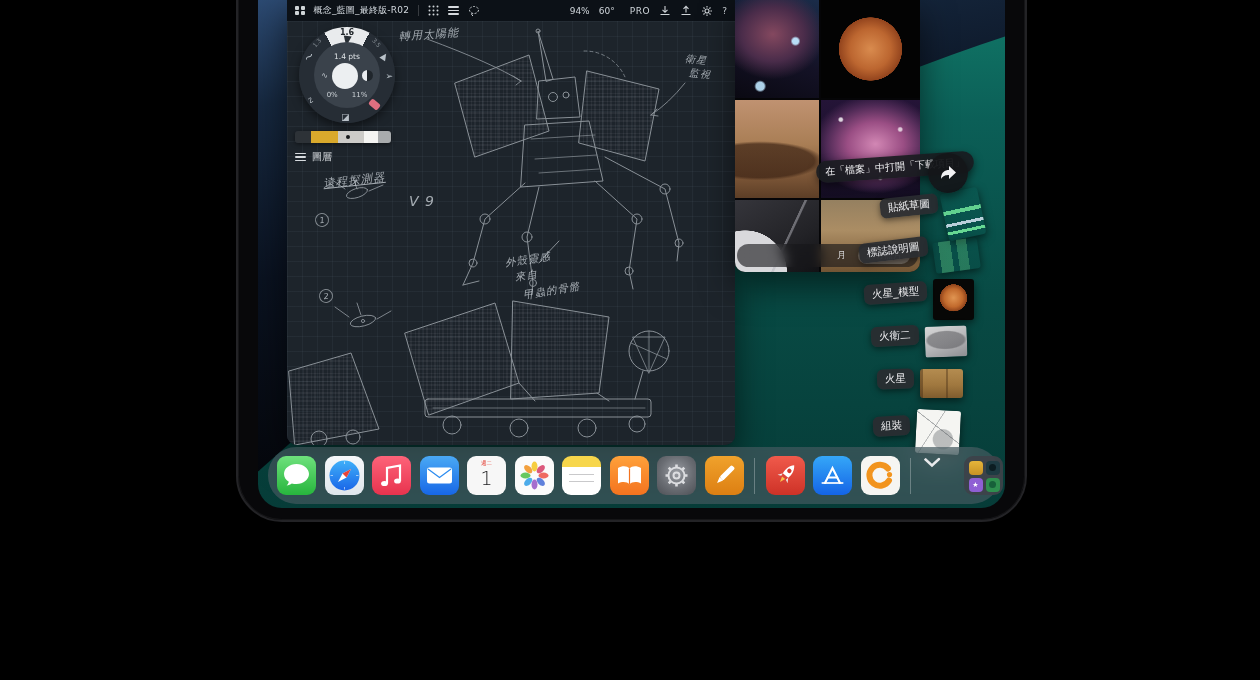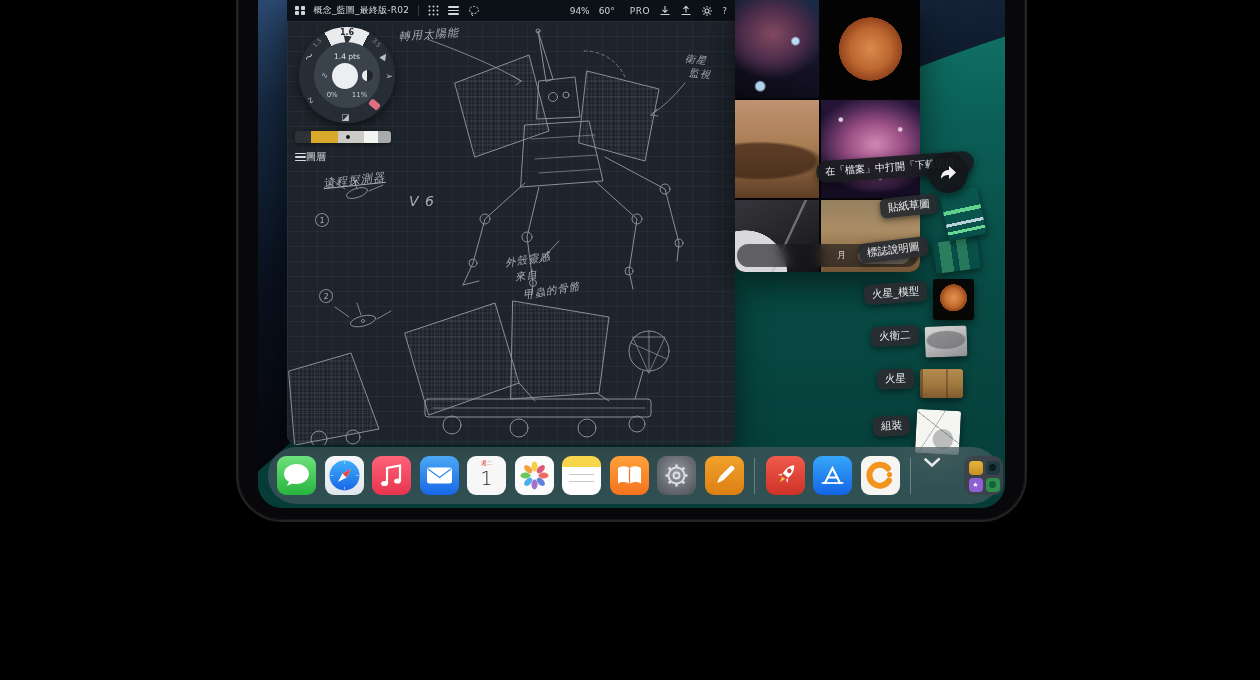--- a/index.html
+++ b/index.html
@@ -67,21 +67,21 @@
     background:#df6f80; border-radius:2px; transform:rotate(40deg); }
   .brush-tip { position:absolute; left:44px; top:9px; width:0; height:0;
     border-left:4px solid transparent; border-right:4px solid transparent; border-top:10px solid #2a3036;
     transform:rotate(8deg); }
 
   
   .color-bar { position:absolute; left:8px; top:131px; width:96px; height:12px; border-radius:3px;
     overflow:hidden; display:flex; box-shadow:0 1px 4px rgba(0,0,0,.5); }
   .cb-seg { height:100%; position:relative; }
   .cb-dot { position:absolute; left:8px; top:4px; width:4px; height:4px; background:#17191b; border-radius:50%; }
-  .layers-btn { position:absolute; left:8px; top:150px; display:flex; align-items:center; gap:0;
+  .layers-btn { position:absolute; left:8px; top:150px; display:flex; align-items:center; gap:6px;
     color:#d6dade; font-size:10px; }
   .hamb { display:inline-flex; flex-direction:column; gap:2px; }
   .hamb i { width:11px; height:1.5px; background:#d6dade; border-radius:1px; }
 
   
   .ph-grid { position:absolute; inset:0; display:grid; grid-template-columns:84px 99px;
     grid-template-rows:98px 98px 76px; gap:2px; }
   .ph { width:100%; height:100%; }
   .ph-nebula1 { background:
     radial-gradient(circle at 72% 42%, rgba(190,230,255,.95) 0 3px, transparent 5px),
@@ -248,21 +248,21 @@
             <polygon points="2,350 64,332 92,408 8,424" fill="url(#hatch)"></polygon>
             <circle cx="32" cy="418" r="8"></circle>
               <circle cx="66" cy="416" r="7"></circle>
           </g>
         </svg>
 
         
         <span class="hand" style="left:112px; top:6px; font-size:11px; transform:rotate(-4deg);">轉用太陽能</span>
         <span class="hand" style="left:398px; top:32px; font-size:10px; transform:rotate(7deg);">衛星</span>
         <span class="hand" style="left:402px; top:46px; font-size:10px; transform:rotate(7deg);">監視</span>
-        <span class="hand" style="left:122px; top:172px; font-size:14px;">V 6</span>
+        <span class="hand" style="left:122px; top:172px; font-size:14px;">V 9</span>
         <span class="hand" style="left:36px; top:152px; font-size:11.5px; transform:rotate(-6deg); text-decoration:underline;">遠程探測器</span>
         <span class="circ-num" style="left:28px; top:192px;">1</span>
         <span class="circ-num" style="left:32px; top:268px;">2</span>
         <span class="hand" style="left:218px; top:232px; font-size:10.5px; transform:rotate(-9deg);">外殼靈感</span>
         <span class="hand" style="left:228px; top:248px; font-size:10.5px; transform:rotate(-9deg);">來自</span>
         <span class="hand" style="left:236px; top:263px; font-size:10.5px; transform:rotate(-9deg);">甲蟲的骨骼</span>
       </div>
 
       <div class="s-toolbar">
         <span class="ico sq4">

